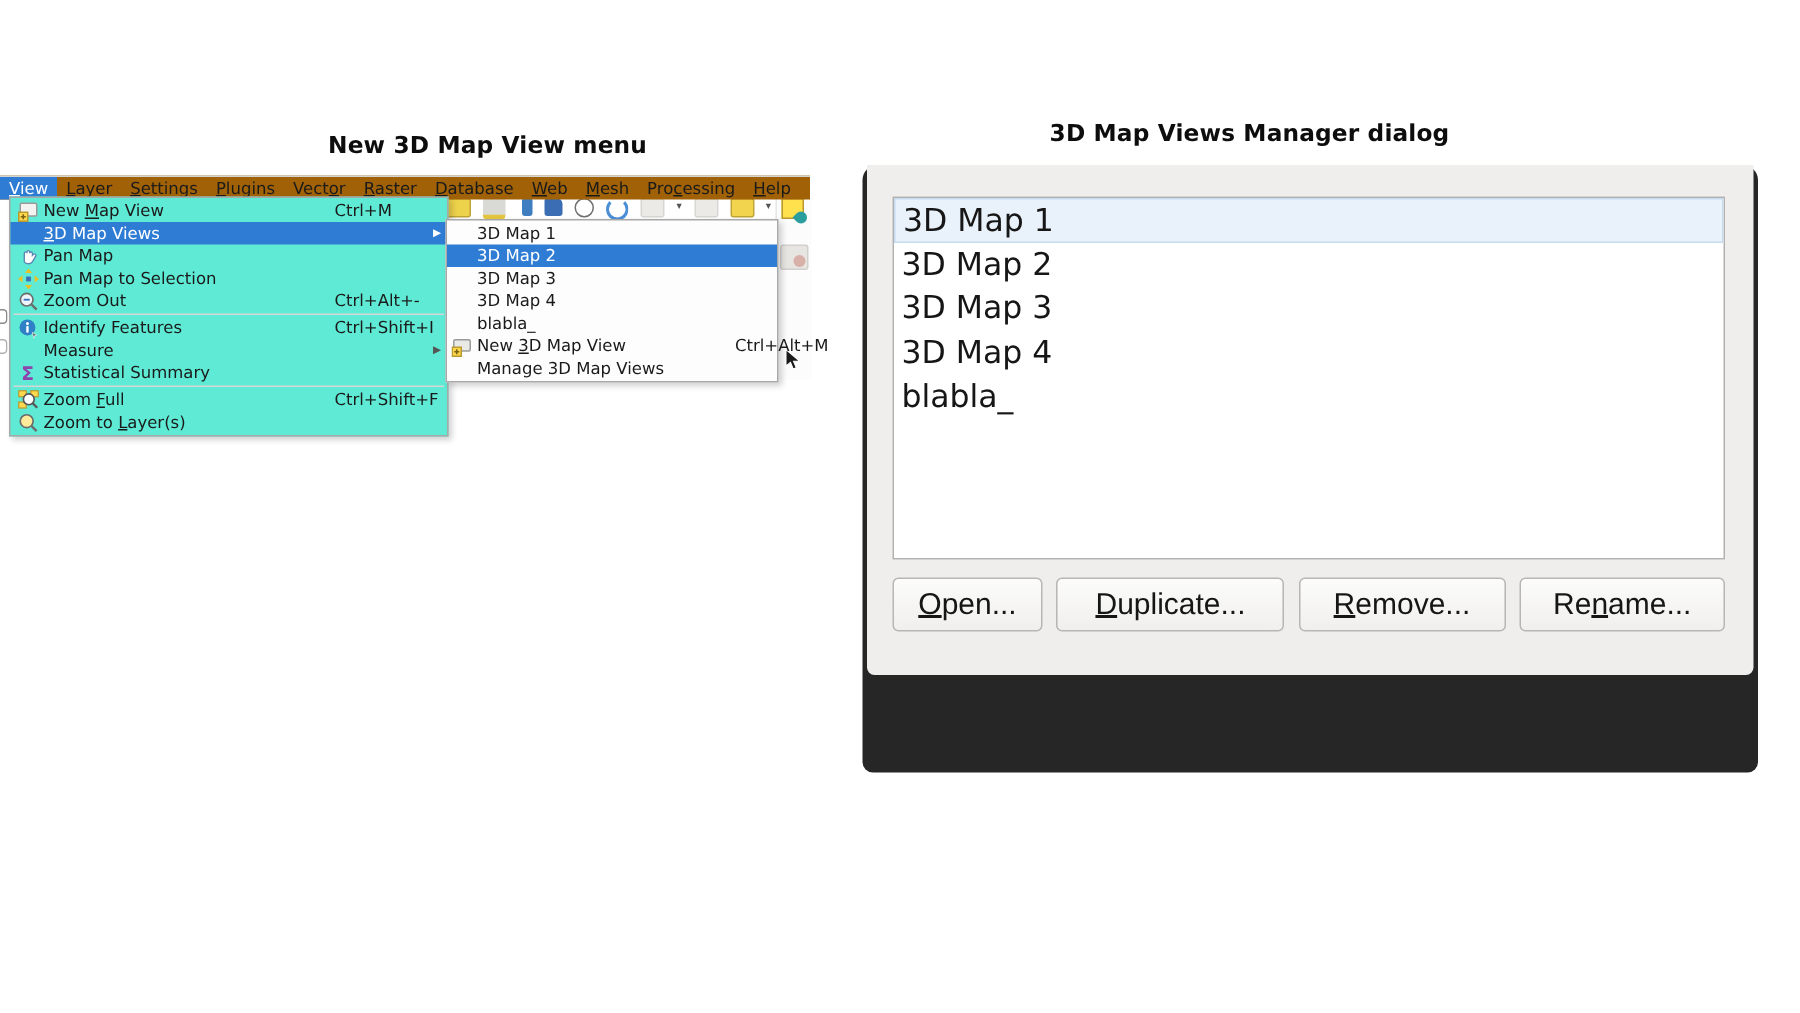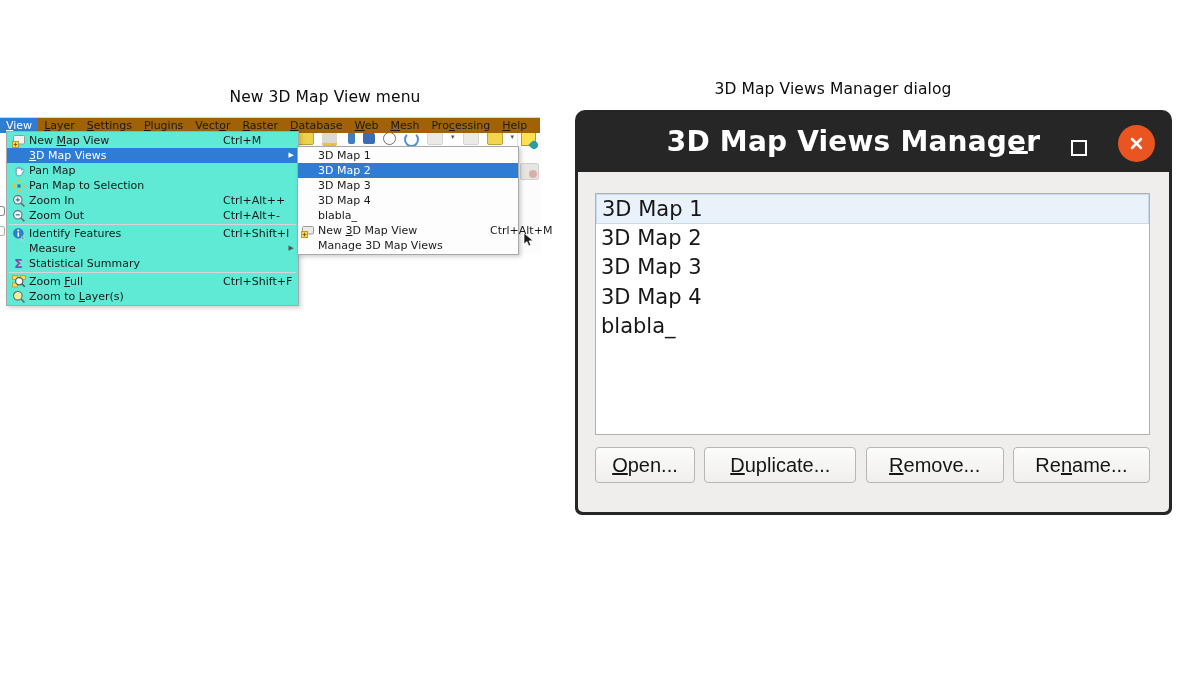--- a/index.html
+++ b/index.html
@@ -1,20 +1,20 @@
 <!DOCTYPE html>
 <html><head>
 <meta charset="utf-8">
 <style>
   html,body{margin:0;padding:0;}
   body{width:1200px;height:675px;background:#ffffff;font-family:"DejaVu Sans",sans-serif;}
   .stage{position:relative;width:1200px;height:675px;overflow:hidden;}
 
   
-  .caption{position:absolute;font-weight:normal;font-size:15.5px;color:#0d0d0d;text-align:center;letter-spacing:.1px;}
+  .caption{position:absolute;font-weight:bold;font-size:15.5px;color:#0d0d0d;text-align:center;letter-spacing:.1px;}
   #cap-menu{left:110px;top:88px;width:430px;}
   #cap-dialog{left:638px;top:80px;width:390px;}
 
   
   .menubar{position:absolute;left:0;top:117px;width:540px;height:15px;background:#a16207;border-top:1px solid #d4d4d4;display:flex;align-items:center;font-size:11px;color:#1a1a1a;z-index:2;}
   .mb-item{padding:1px 6px;white-space:nowrap;cursor:default;}
   .mb-item.active{background:#2e7cd4;color:#fff;}
   u{text-underline-offset:1px;}
 
   
@@ -160,31 +160,20 @@
             <path d="M7 0l2.4 3H4.6z" fill="#e8c227"></path>
             <path d="M7 14l-2.4-3h4.8z" fill="#e8c227"></path>
             <path d="M0 7l3-2.4v4.8z" fill="#e8c227"></path>
             <path d="M14 7l-3 2.4V4.6z" fill="#e8c227"></path>
             <rect x="5.4" y="5.4" width="3.2" height="3.2" fill="#3a6fb3"></rect>
           </svg>
       </span>
       <span class="mi-label">Pan Map to Selection</span>
     </div>
 
-    <div class="mi">
-      <span class="mi-ic">
-        <svg width="14" height="14" viewBox="0 0 14 14">
-            <circle cx="5.8" cy="5.8" r="4.2" fill="#eef4fb" stroke="#6b6b6b" stroke-width="1.1"></circle>
-            <path d="M5.8 3.8v4M3.8 5.8h4" stroke="#2f6fbe" stroke-width="1.2"></path>
-            <path d="M9 9l3.4 3.4" stroke="#6b6b6b" stroke-width="1.6"></path>
-          </svg>
-      </span>
-      <span class="mi-label">Zoom In</span>
-      <span class="mi-sc">Ctrl+Alt++</span>
-    </div>
 
     <div class="mi">
       <span class="mi-ic">
         <svg width="14" height="14" viewBox="0 0 14 14">
             <circle cx="5.8" cy="5.8" r="4.2" fill="#eef4fb" stroke="#6b6b6b" stroke-width="1.1"></circle>
             <path d="M3.8 5.8h4" stroke="#2f6fbe" stroke-width="1.2"></path>
             <path d="M9 9l3.4 3.4" stroke="#6b6b6b" stroke-width="1.6"></path>
           </svg>
       </span>
       <span class="mi-label">Zoom Out</span>
@@ -279,30 +268,20 @@
       <span class="mi-label">New <u>3</u>D Map View</span>
       <span class="mi-sc">Ctrl+Alt+M</span>
     </div>
     <div class="mi">
       <span class="mi-ic"></span>
       <span class="mi-label">Manage 3D Map Views</span>
     </div>
   </div>
 
   <div class="dialog">
-    <div class="titlebar">
-      <span class="dlg-title">3D Map Views Manager</span>
-      <span class="win-min"></span>
-      <span class="win-max"></span>
-      <span class="win-close">
-        <svg width="15" height="15" viewBox="0 0 10 10">
-            <path d="M2 2 L8 8 M8 2 L2 8" stroke="#ffffff" stroke-width="1.7" stroke-linecap="round"></path>
-          </svg>
-      </span>
-    </div>
     <div class="dlg-body">
       <div class="list">
         <div class="row sel">3D Map 1</div>
         <div class="row">3D Map 2</div>
         <div class="row">3D Map 3</div>
         <div class="row">3D Map 4</div>
         <div class="row">blabla_</div>
       </div>
       <div class="btnrow">
         <button class="btn btn-open"><u>O</u>pen...</button>

